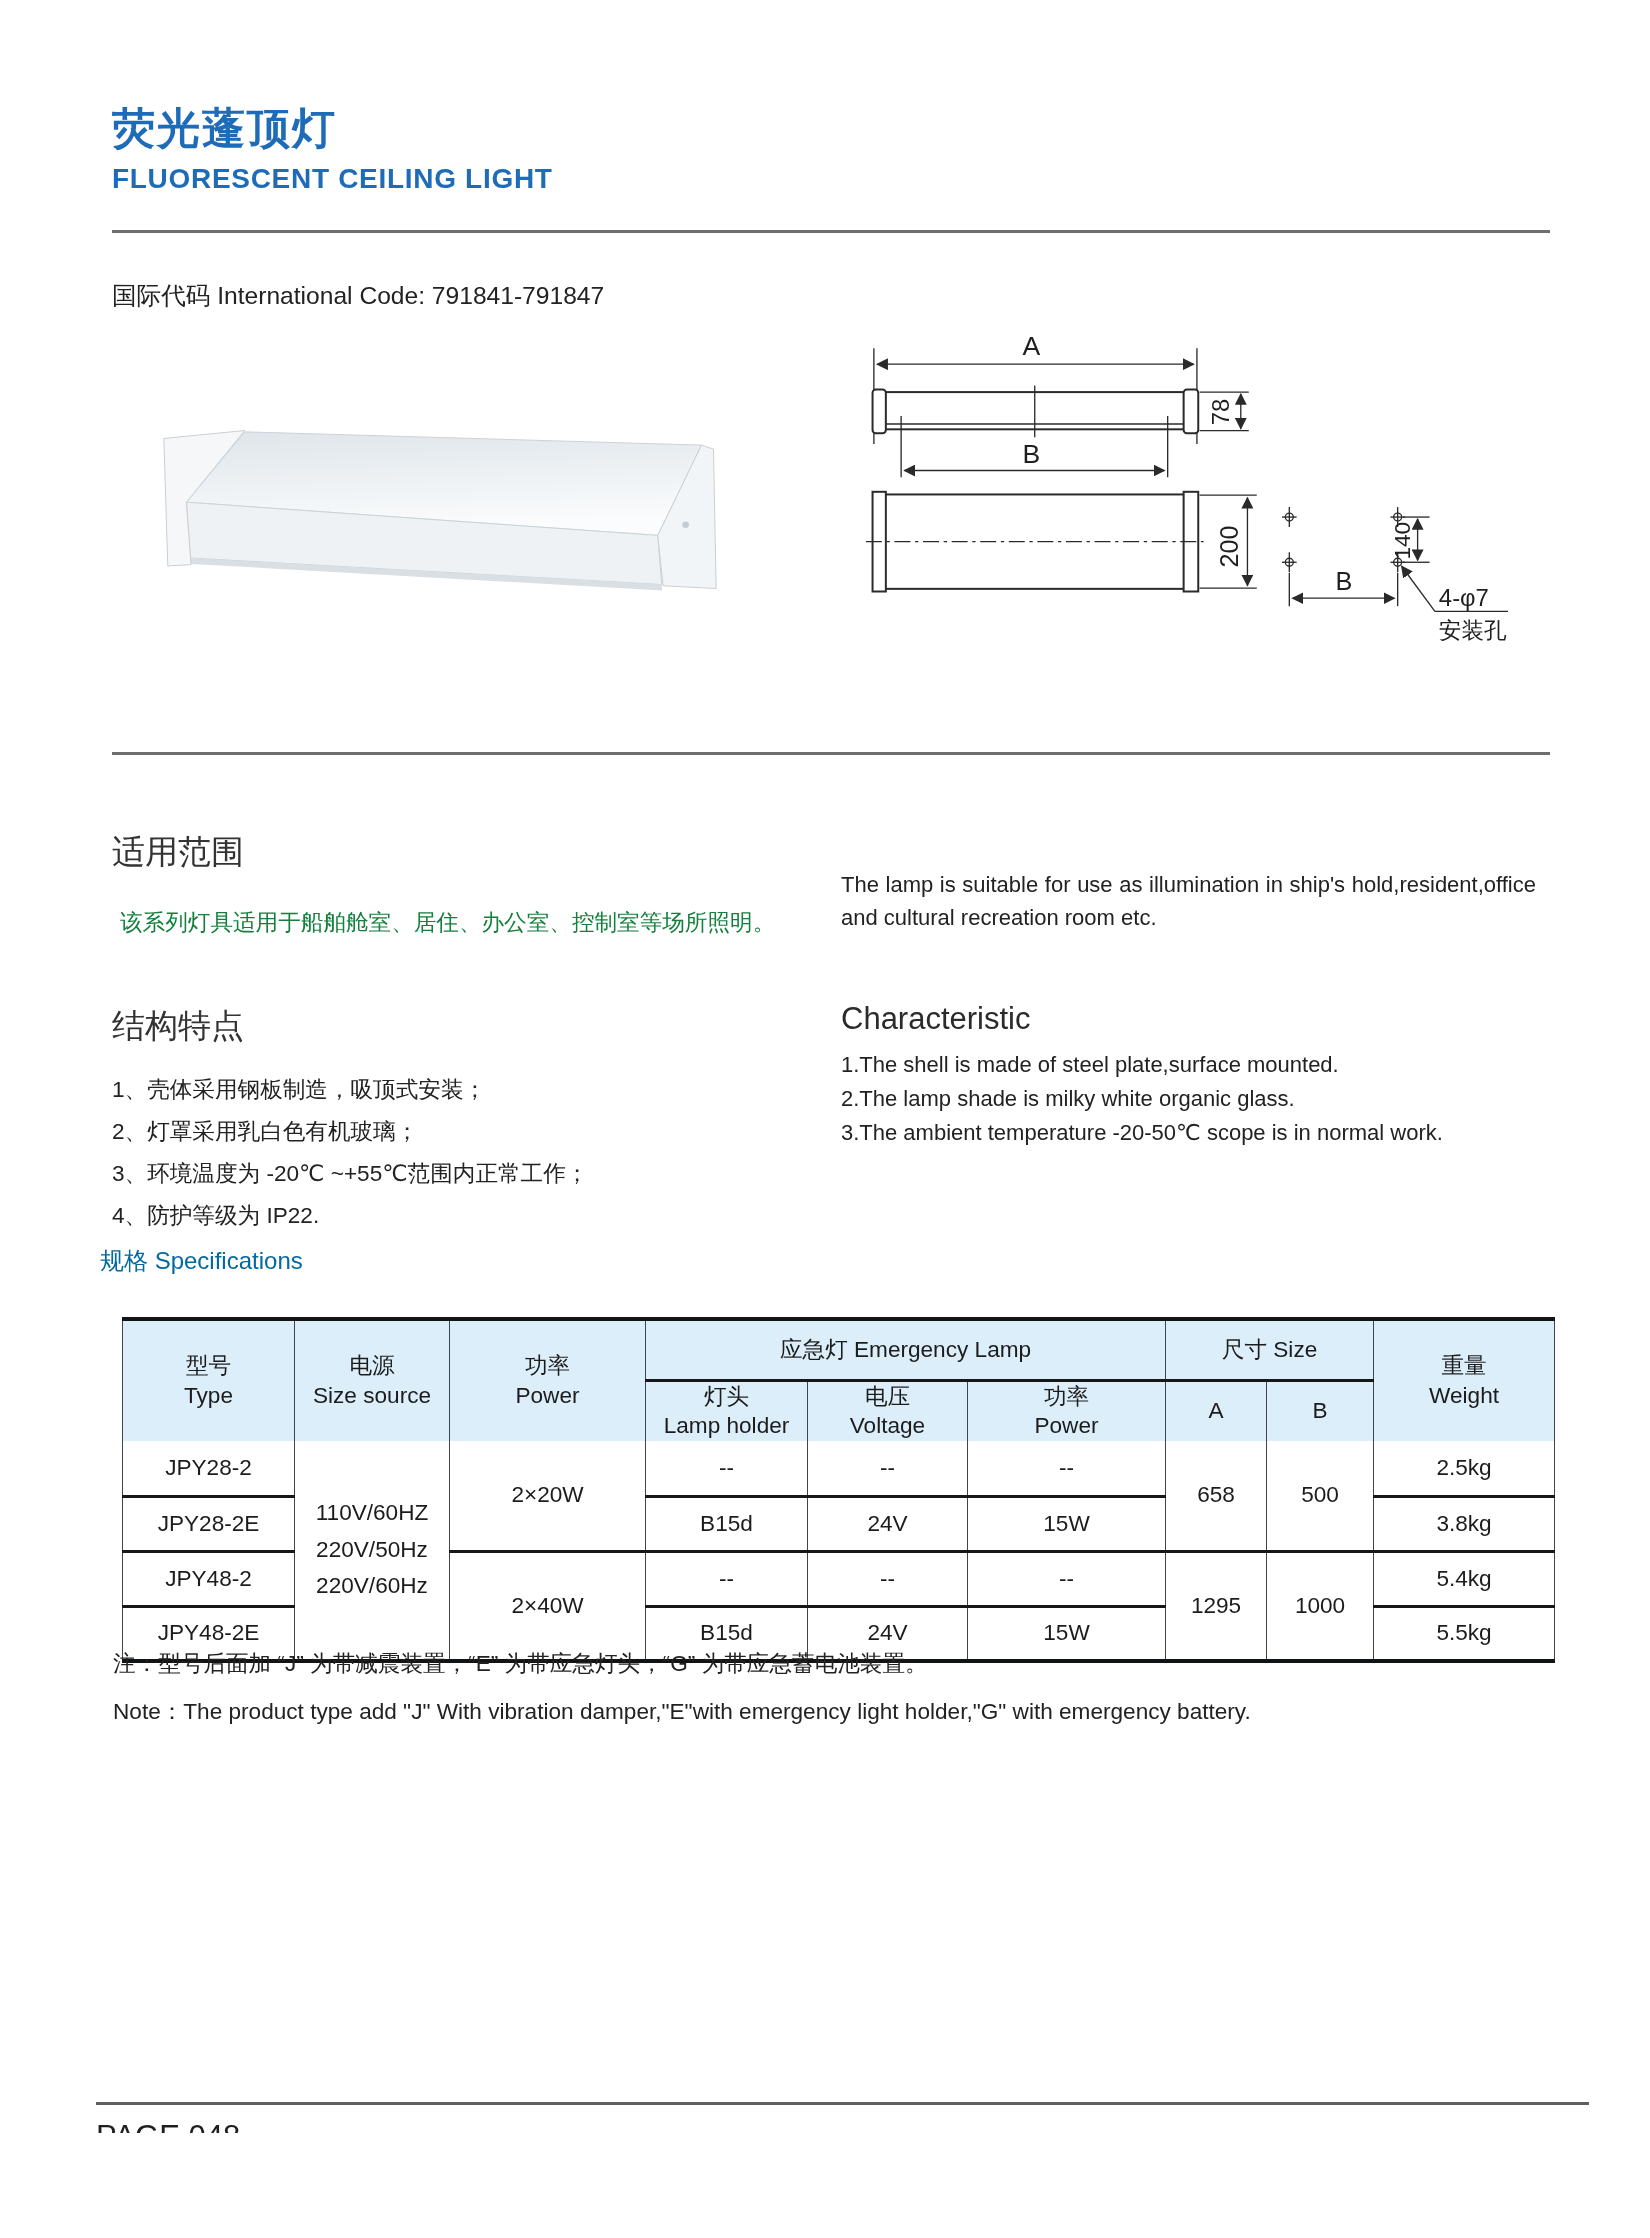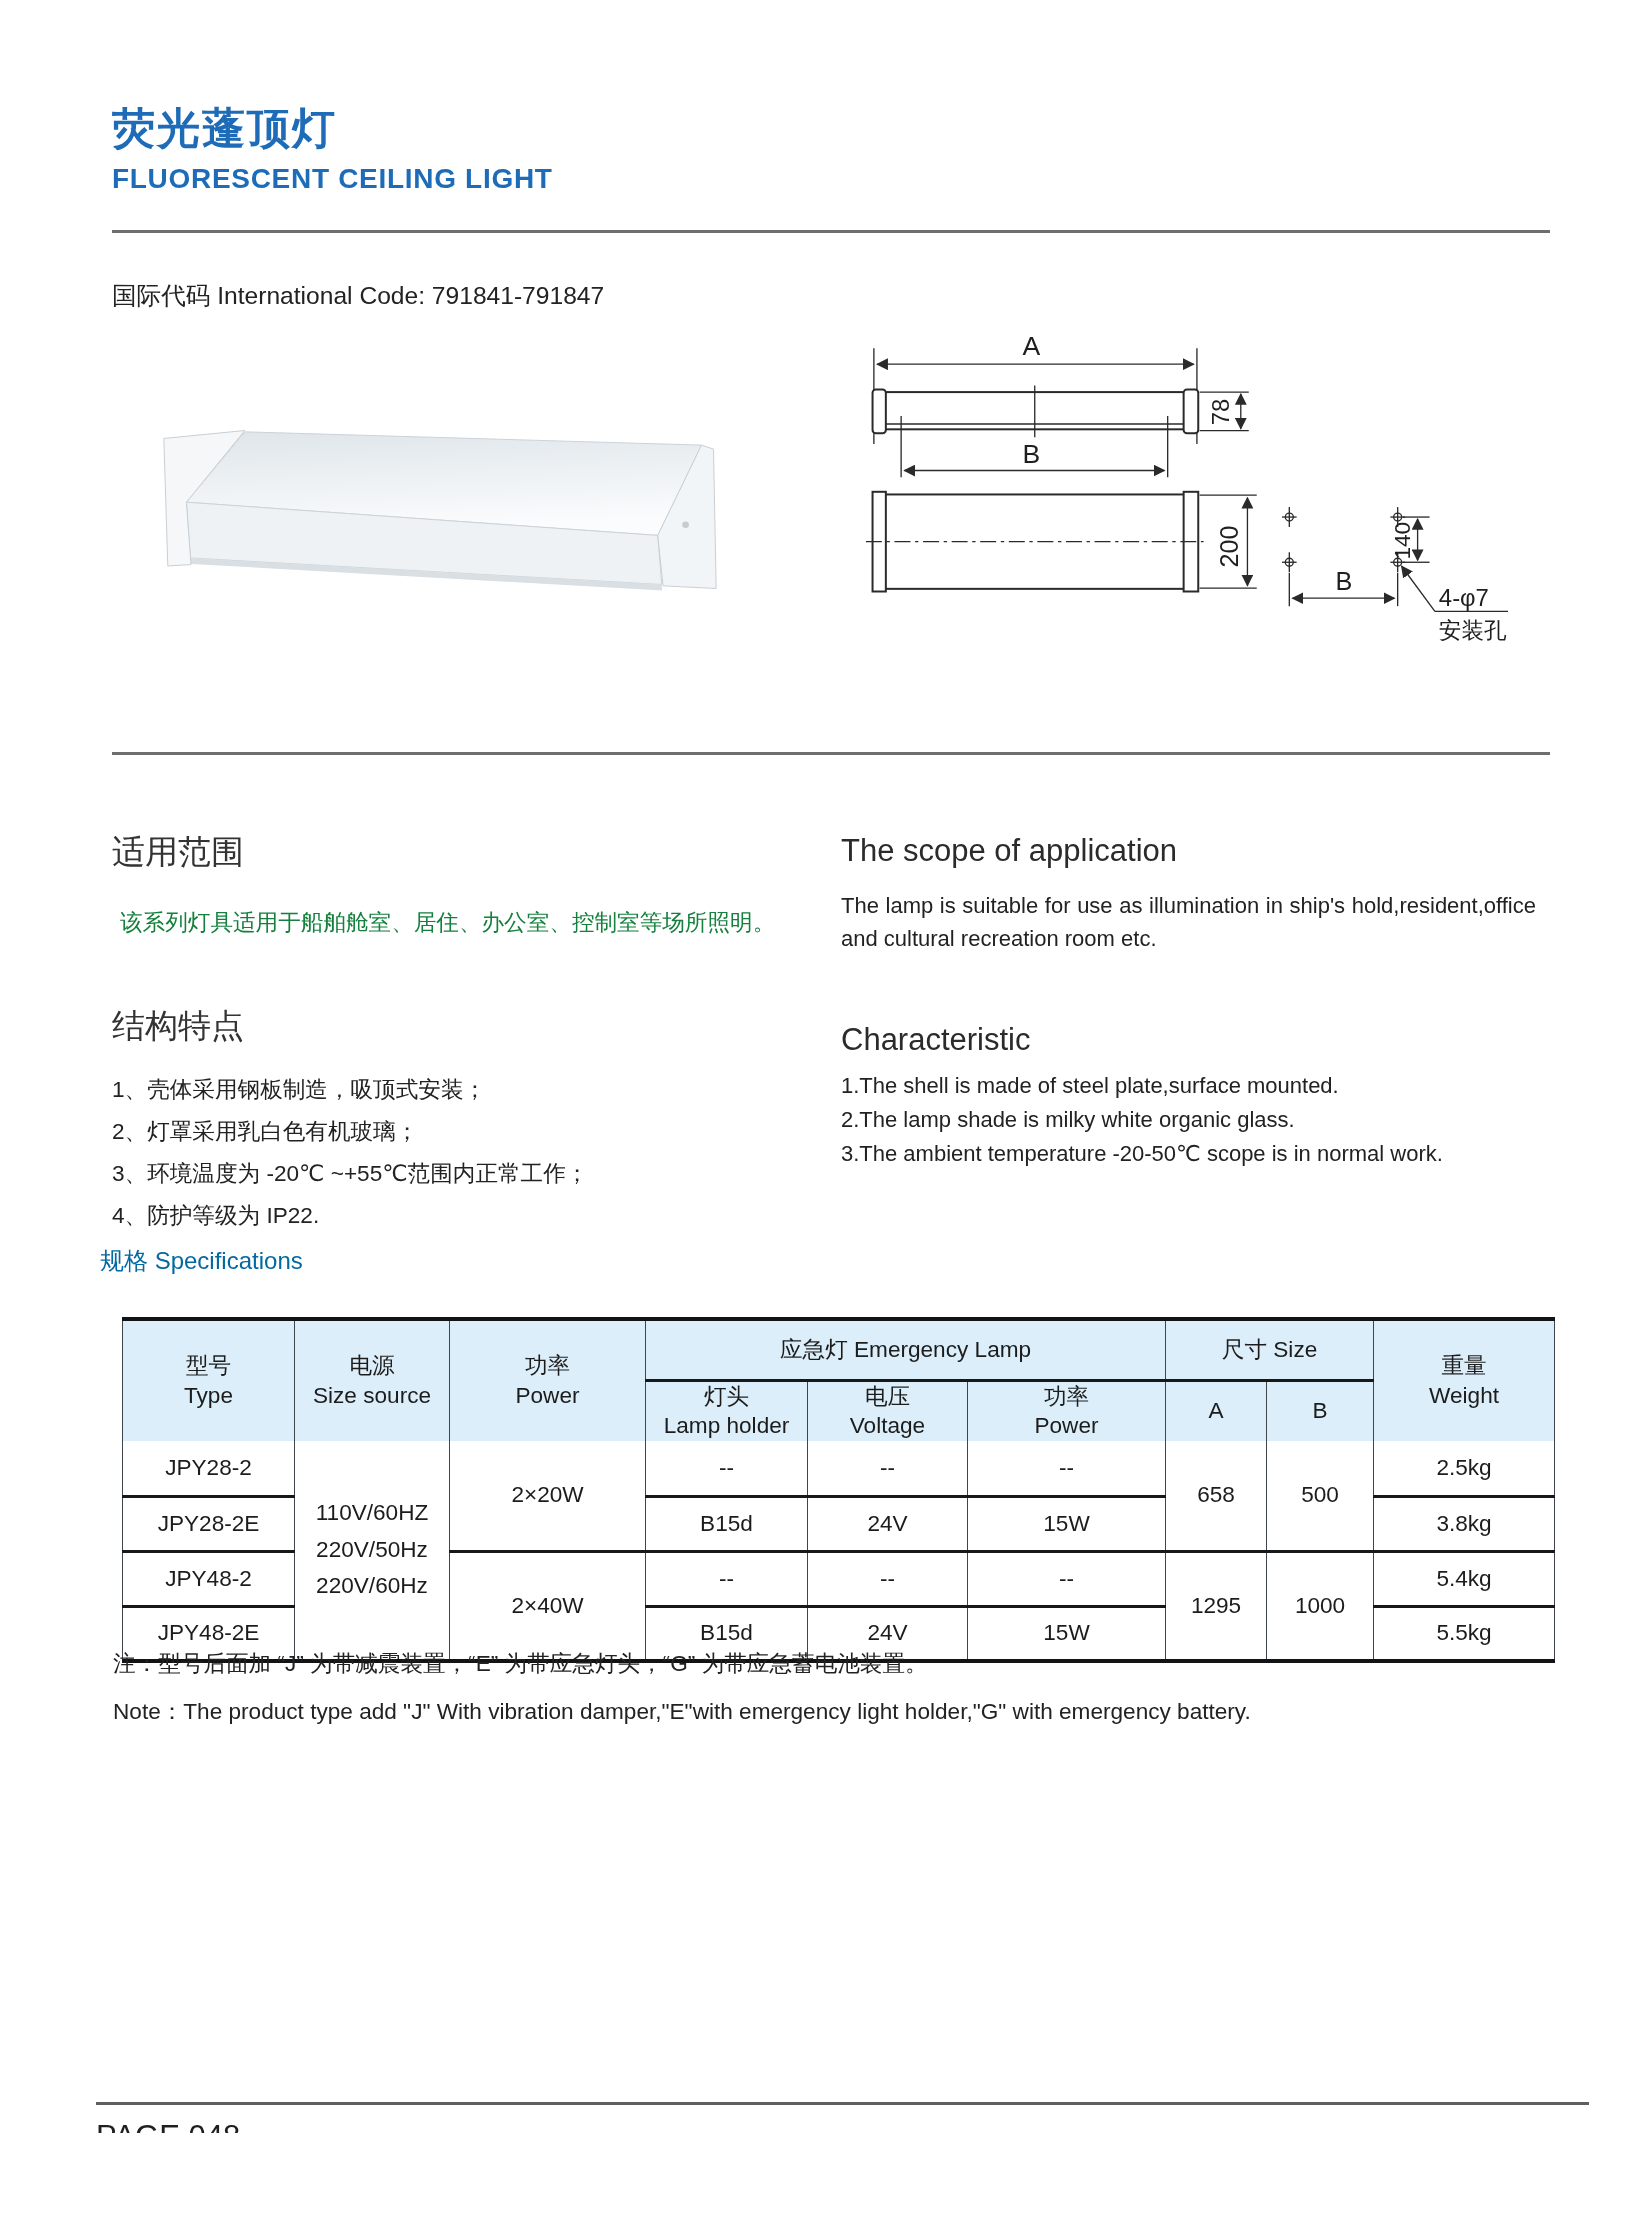--- a/index.html
+++ b/index.html
@@ -13,21 +13,21 @@
     overflow:hidden;
   }
   .abs{position:absolute;}
   .title-cn{font-size:43px;font-weight:700;color:#1e6cb8;letter-spacing:2px;margin:0;}
   .title-en{font-size:28px;font-weight:700;color:#1e6cb8;letter-spacing:0.7px;margin:5.3px 0 0 0;}
   .rule{background:#6e6e6e;height:2.7px;}
   .intl-code{font-size:24.6px;color:#222;}
   .h-cn{font-size:33px;font-weight:400;color:#333;margin:0;}
   .h-en{font-size:31px;font-weight:400;color:#2b2b2b;margin:0;}
   .body-cn{font-size:22.6px;line-height:1.45;color:#15803d;margin:32px 0 0 8px;}
-  .body-en{font-size:22px;line-height:1.5;color:#222;margin:20px 0 0 0;text-align:justify;}
+  .body-en{font-size:22px;line-height:1.5;color:#222;margin:35px 0 0 0;text-align:justify;}
   .list-cn{list-style:none;margin:20px 0 0 0;padding:0;font-size:22.6px;color:#222;}
   .list-cn li{line-height:42px;}
   .list-en{list-style:none;margin:10.6px 0 0 0;padding:0;font-size:22px;color:#222;}
   .list-en li{line-height:34px;}
   .spec-heading{font-size:24px;color:#0369a1;font-weight:400;}
   table.spec{border-collapse:collapse;table-layout:fixed;width:1430px;background:#fff;
     border-left:1.3px solid #3f454a;border-right:1.3px solid #3f454a;
     border-top:4px solid #121315;border-bottom:4px solid #121315;}
   table.spec th, table.spec td{
     text-align:center;vertical-align:middle;font-weight:400;color:#1c1c1c;
@@ -170,21 +170,20 @@
     <h3 class="h-cn" style="margin-top:64px;">结构特点</h3>
     <ul class="list-cn">
       <li>1、壳体采用钢板制造，吸顶式安装；</li>
       <li>2、灯罩采用乳白色有机玻璃；</li>
       <li>3、环境温度为 -20℃ ~+55℃范围内正常工作；</li>
       <li>4、防护等级为 IP22.</li>
     </ul>
   </div>
 
   <div class="abs" style="left:841px;top:833px;width:695px;">
-    <h3 class="h-en">The scope of application</h3>
     <p class="body-en">The lamp is suitable for use as illumination in ship's hold,resident,office and cultural recreation room etc.</p>
     <h3 class="h-en" style="margin-top:67px;">Characteristic</h3>
     <ul class="list-en">
       <li>1.The shell is made of steel plate,surface mounted.</li>
       <li>2.The lamp shade is milky white organic glass.</li>
       <li>3.The ambient temperature -20-50℃ scope is in normal work.</li>
     </ul>
   </div>
 
   <div class="abs spec-heading" style="left:100px;top:1245px;">规格 Specifications</div>

